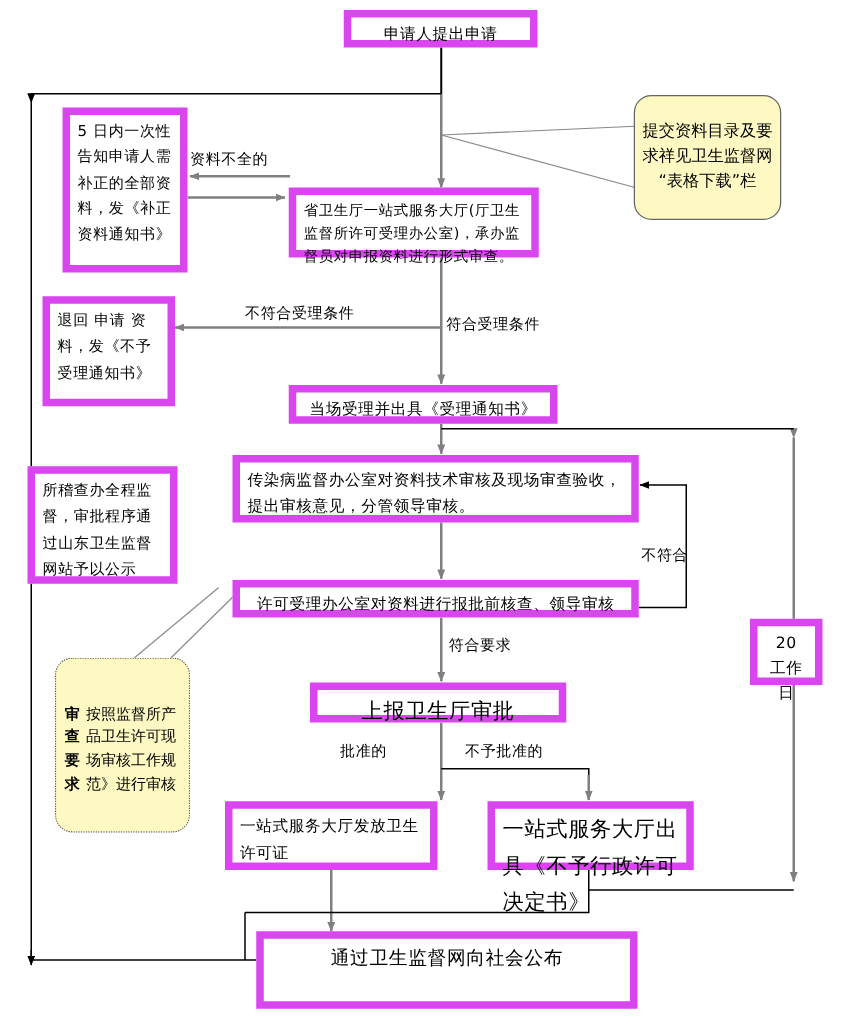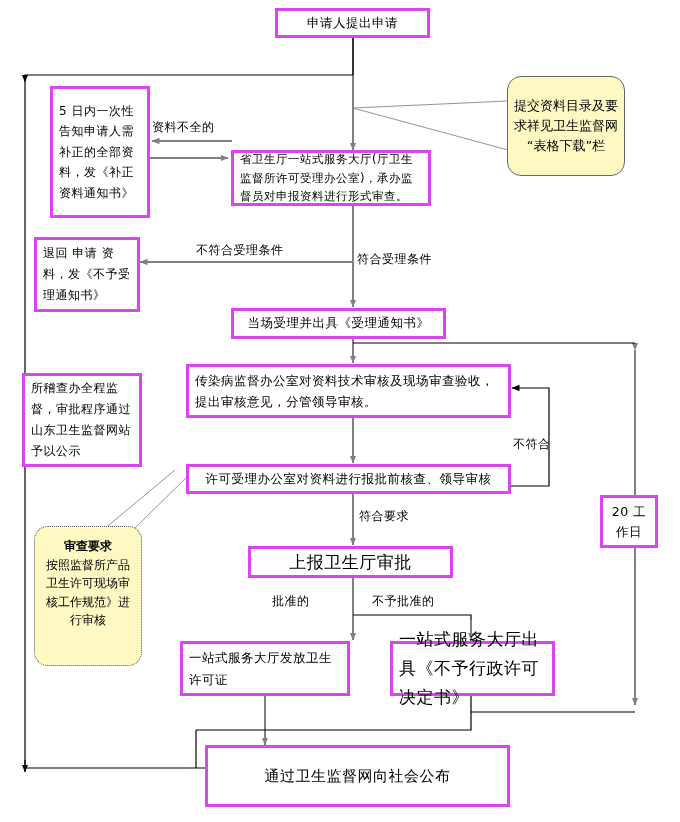--- a/index.html
+++ b/index.html
@@ -1,20 +1,20 @@
 <!DOCTYPE html>
 <html><head>
 <meta charset="utf-8">
 <style>
   html,body{margin:0;padding:0;background:#ffffff;}
   body{width:680px;height:822px;position:relative;
        font-family:"DejaVu Sans","Liberation Sans",sans-serif;color:#000;}
   #canvas{position:absolute;left:0;top:0;width:680px;height:822px;overflow:hidden;}
-  .box{position:absolute;border:3px solid #d946ef;background:#fff;box-sizing:border-box;
-       display:flex;align-items:center;justify-content:center;text-align:center;
+  .box{position:absolute;border:6px solid #d946ef;background:#fff;box-sizing:border-box;
+       display:flex;align-items:flex-start;justify-content:center;text-align:center;
        font-size:12.5px;line-height:1.65;letter-spacing:0.5px;padding:3px 6px;}
   .box.just{justify-content:flex-start;text-align:left;}
   .rbox{position:absolute;border:1px dotted #555;border-radius:14px;background:#fef9c3;
         box-sizing:border-box;display:flex;align-items:center;justify-content:center;
         text-align:center;font-size:12.5px;line-height:1.6;padding:4px 6px;}
   .rbox.solid{border:1px solid #666;}
   .lbl{position:absolute;font-size:12px;line-height:1.3;white-space:nowrap;letter-spacing:0.5px;}
   .ttl{font-weight:bold;}
   svg.lines{position:absolute;left:0;top:0;width:680px;height:822px;pointer-events:none;}
   .cnx{stroke:#808080;stroke-width:2;fill:none;}
@@ -92,41 +92,41 @@
   </div>
 
   <div class="box just" style="left:231px;top:150px;width:200px;height:56px;font-size:11.5px;line-height:1.6;">
     <span>省卫生厅一站式服务大厅(厅卫生监督所许可受理办公室)，承办监督员对申报资料进行形式审查。</span>
   </div>
 
   <div class="rbox solid" style="left:507px;top:76px;width:118px;height:100px;font-size:13px;line-height:1.55;">
     <span>提交资料目录及要求祥见卫生监督网 “表格下载”栏</span>
   </div>
 
-  <div class="box just" style="left:34px;top:237px;width:106px;height:75px;font-size:12px;line-height:1.75;">
+  <div class="box just" style="left:34px;top:237px;width:106px;height:88px;font-size:12px;line-height:1.75;">
     <span>退回 申请 资料，发《不予受理通知书》</span>
   </div>
 
   <div class="box" style="left:231px;top:308px;width:215px;height:31px;font-size:12.5px;">
     <span>当场受理并出具《受理通知书》</span>
   </div>
 
   <div class="box just" style="left:186px;top:364px;width:325px;height:54px;font-size:12.5px;line-height:1.7;">
     <span>传染病监督办公室对资料技术审核及现场审查验收，提出审核意见，分管领导审核。</span>
   </div>
 
   <div class="box just" style="left:22px;top:373px;width:120px;height:94px;font-size:12px;line-height:1.75;">
     <span>所稽查办全程监督，审批程序通过山东卫生监督网站予以公示</span>
   </div>
 
   <div class="box" style="left:186px;top:464px;width:325px;height:30px;font-size:12.5px;">
     <span>许可受理办公室对资料进行报批前核查、领导审核</span>
   </div>
 
-  <div class="rbox" style="left:34px;top:526px;width:108px;height:140px;flex-direction:column;
+  <div class="rbox" style="left:44px;top:526px;width:108px;height:140px;flex-direction:row;
               justify-content:flex-start;padding-top:10px;font-size:12px;line-height:1.55;">
     <span class="ttl">审查要求</span>
     <span>按照监督所产品卫生许可现场审核工作规范》进行审核</span>
   </div>
 
   <div class="box" style="left:248px;top:546px;width:205px;height:32px;font-size:17px;">
     <span>上报卫生厅审批</span>
   </div>
 
   <div class="box just" style="left:180px;top:641px;width:170px;height:55px;font-size:12.5px;line-height:1.7;">

